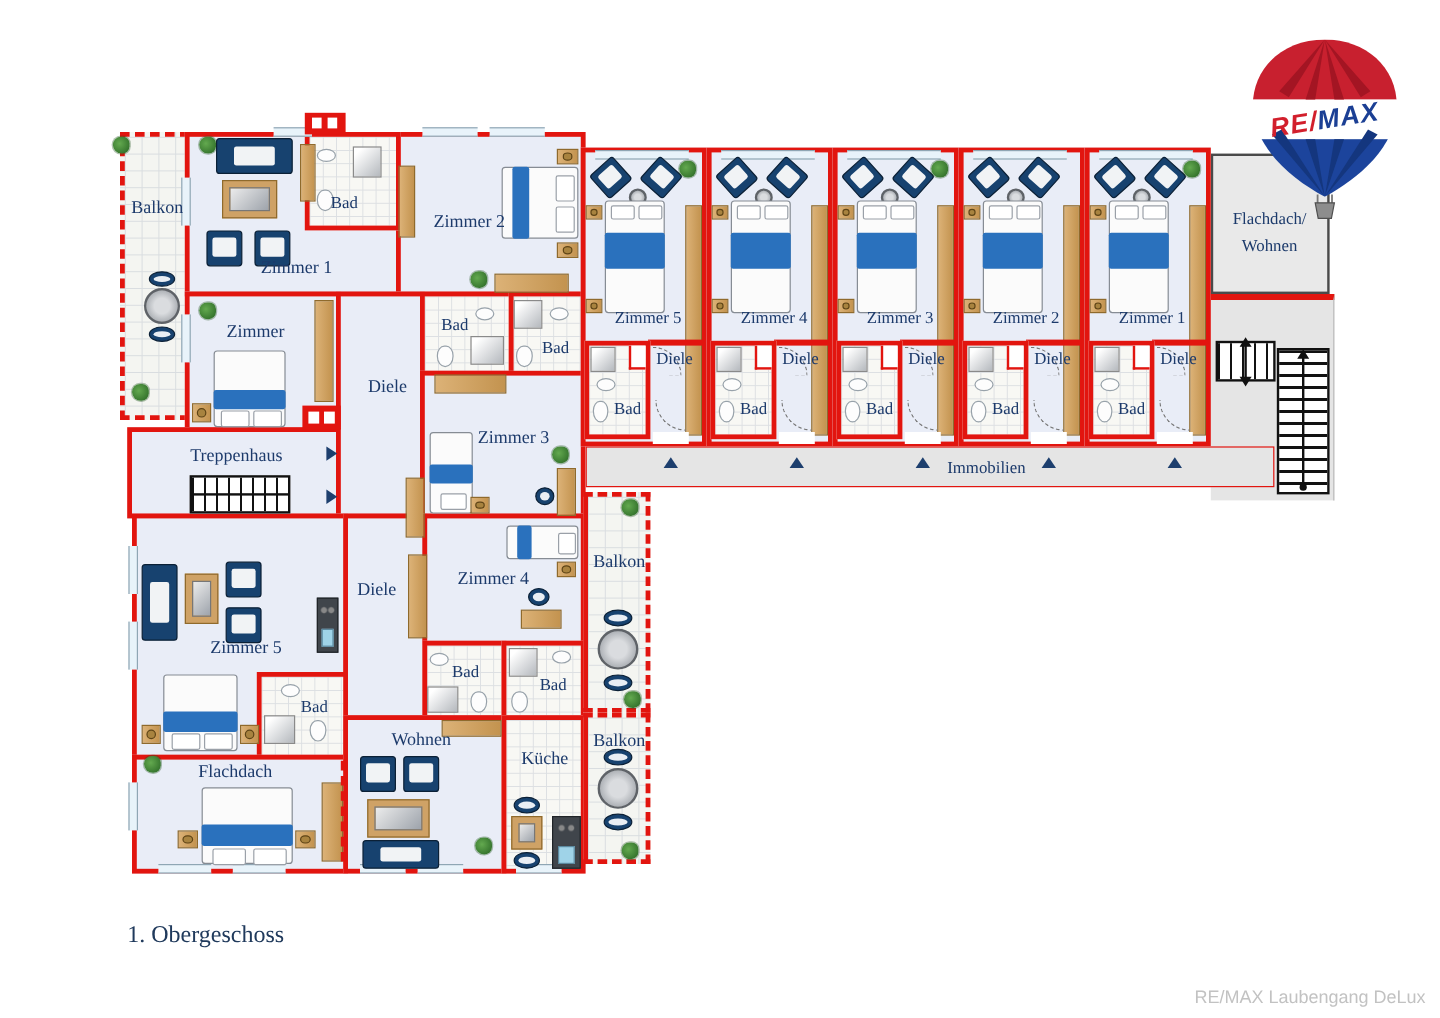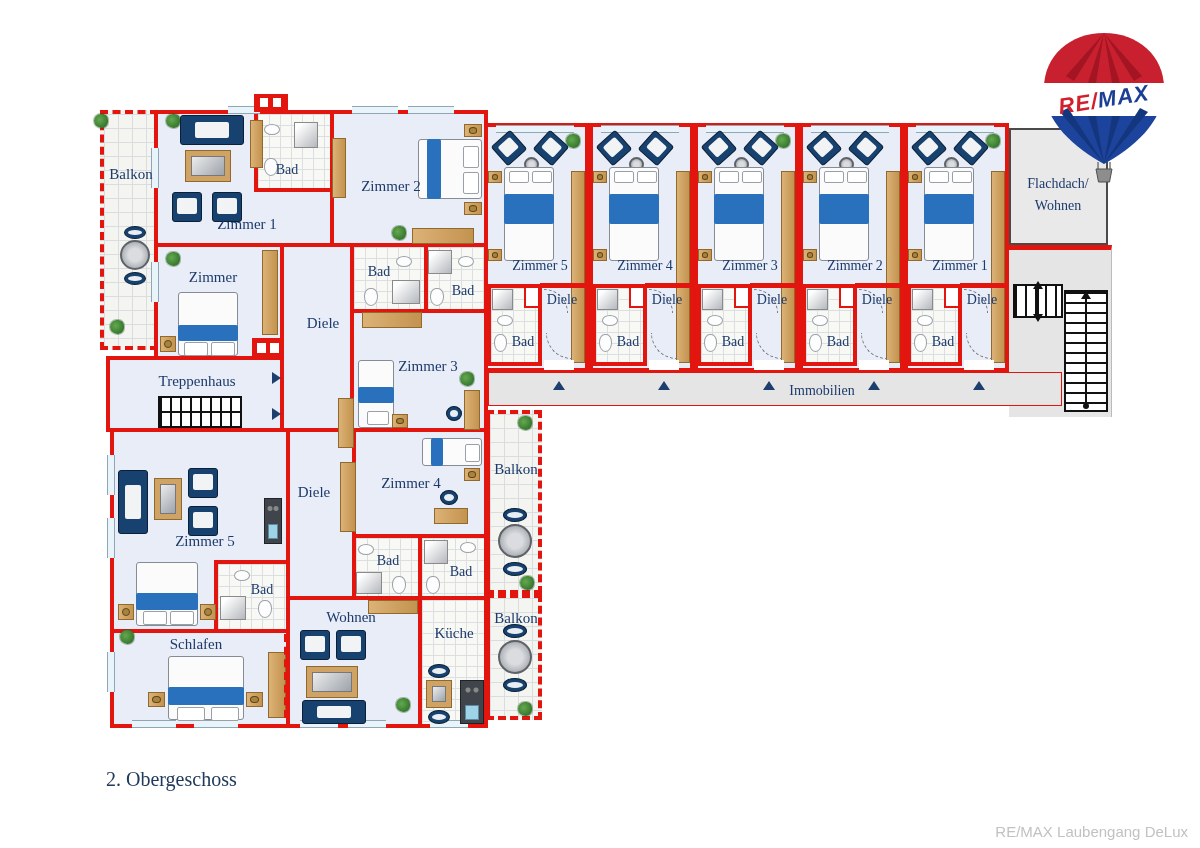--- a/index.html
+++ b/index.html
@@ -397,21 +397,21 @@
   <span class="lbl sm" style="left:463px;top:291px">Bad</span>
   <span class="lbl" style="left:428px;top:366px">Zimmer 3</span>
   <span class="lbl" style="left:197px;top:381px">Treppenhaus</span>
   <span class="lbl" style="left:205px;top:541px">Zimmer 5</span>
   <span class="lbl" style="left:314px;top:492px">Diele</span>
   <span class="lbl" style="left:411px;top:483px">Zimmer 4</span>
   <span class="lbl sm" style="left:262px;top:590px">Bad</span>
   <span class="lbl sm" style="left:388px;top:561px">Bad</span>
   <span class="lbl sm" style="left:461px;top:572px">Bad</span>
   <span class="lbl" style="left:516px;top:469px">Balkon</span>
-  <span class="lbl" style="left:196px;top:644px">Schlafen</span>
+  <span class="lbl" style="left:196px;top:644px">Flachdach</span>
   <span class="lbl" style="left:351px;top:617px">Wohnen</span>
   <span class="lbl" style="left:454px;top:633px">Küche</span>
   <span class="lbl" style="left:516px;top:618px">Balkon</span>
 
   <span class="lbl sm" style="left:540px;top:266px">Zimmer 5</span>
   <span class="lbl sm" style="left:645px;top:266px">Zimmer 4</span>
   <span class="lbl sm" style="left:750px;top:266px">Zimmer 3</span>
   <span class="lbl sm" style="left:855px;top:266px">Zimmer 2</span>
   <span class="lbl sm" style="left:960px;top:266px">Zimmer 1</span>
   <span class="lbl sm" style="left:562px;top:300px">Diele</span>
@@ -448,16 +448,16 @@
       <path d="M66,134 L50,86 L58,86 Z" fill="#14367e"></path>
       <path d="M66,134 L82,86 L74,86 Z" fill="#14367e"></path>
       <path d="M66,134 L22,82 L30,78 Z" fill="#14367e"></path>
       <path d="M66,134 L110,82 L102,78 Z" fill="#14367e"></path>
     </g>
     <text x="66" y="77" text-anchor="middle" transform="rotate(-9 66 70)" style="font-family:'Liberation Sans',sans-serif;font-weight:bold;font-style:italic;font-size:22px;letter-spacing:1px">
       <tspan fill="#d21f2c">RE/</tspan><tspan fill="#1b3f94">MAX</tspan>
     </text>
   </svg>
 
-  <span class="title" style="left:106px;top:768px">2. Obergeschoss</span>
+  <span class="title" style="left:106px;top:768px">1. Obergeschoss</span>
   <span class="footer" style="right:12px;bottom:8px">RE/MAX Laubengang DeLux</span>
 
 </div>
 
 </body></html>

